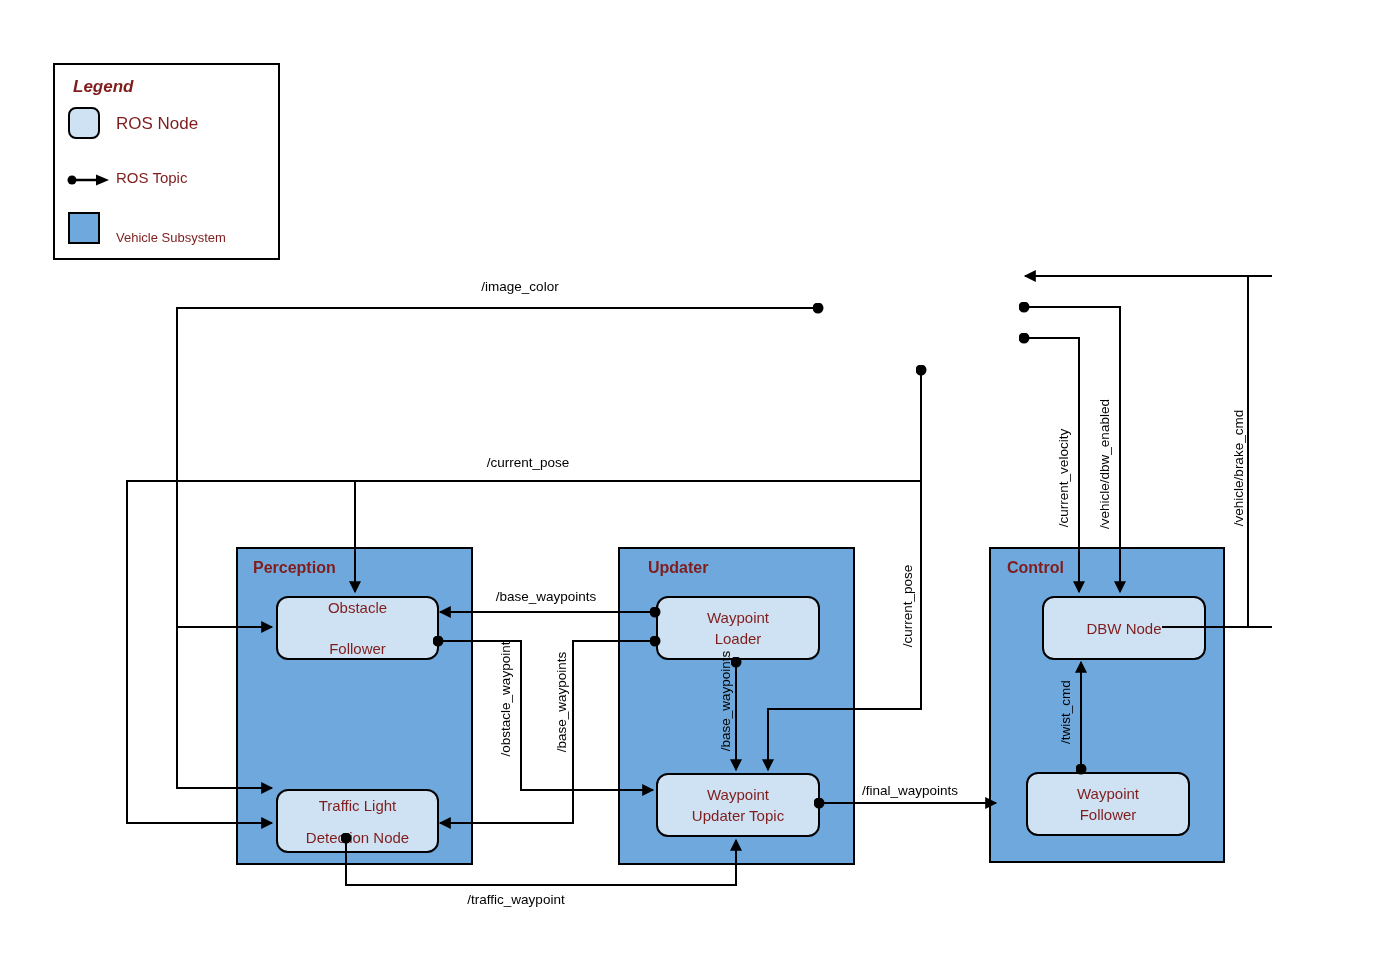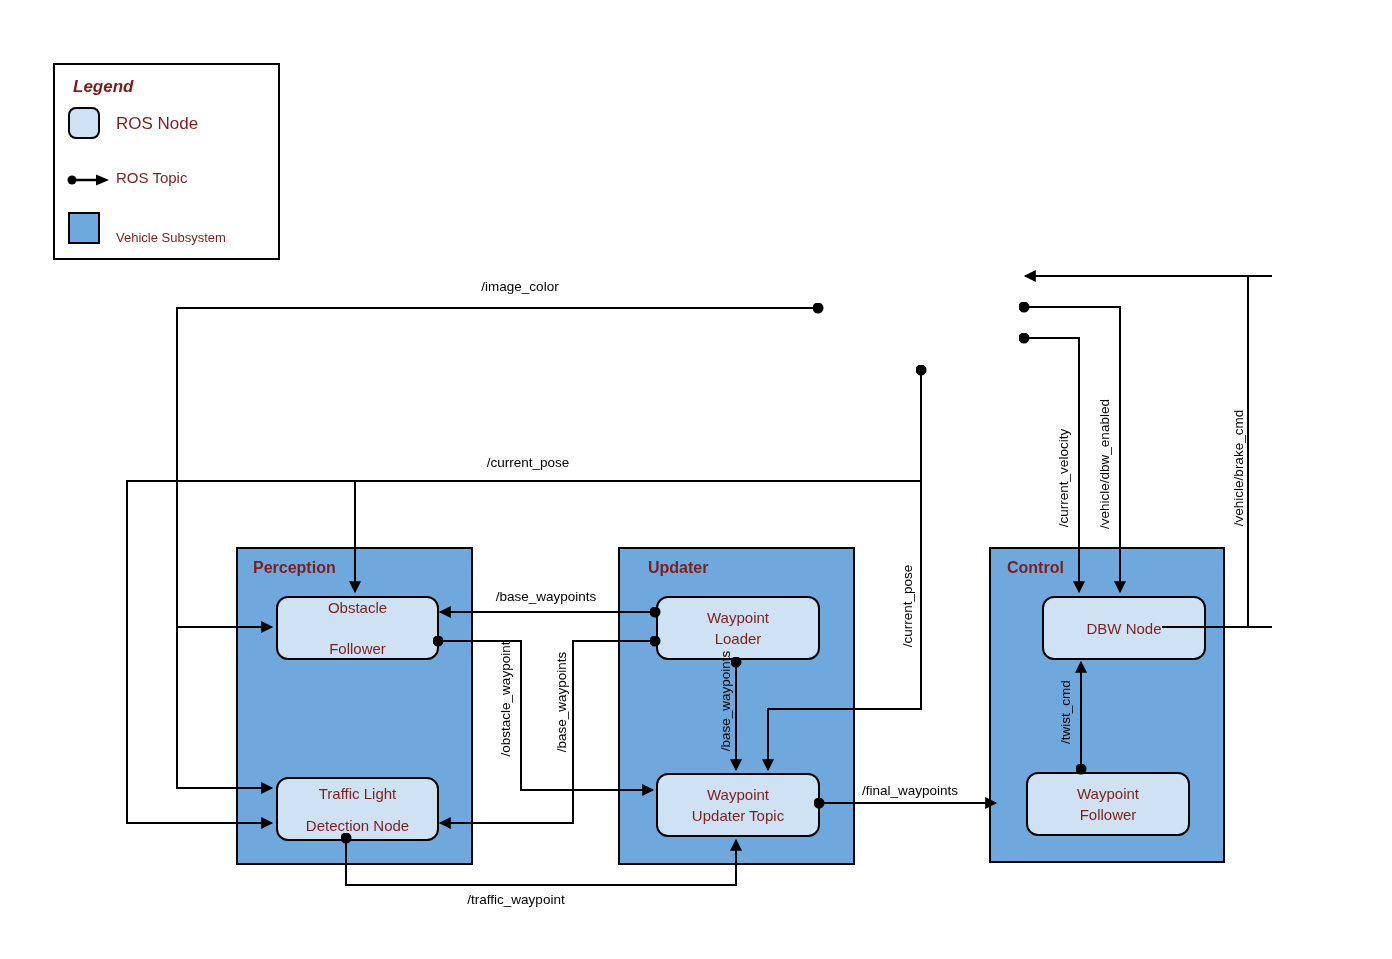--- a/index.html
+++ b/index.html
@@ -65,21 +65,21 @@
     justify-content: center; align-items: center;
     text-align: center;
     font-size: 15px; line-height: 1.4;
   }
   .node.car-simulator {
     left: 820px; top: 251px; width: 201px; height: 116px;
     border-radius: 0; font-size: 17px;
   }
   
   .node.obstacle-detection     { left: 38px; top: 47px;  width: 163px; height: 64px; gap: 20px; }
-  .node.traffic-light-detection{ left: 38px; top: 228px; width: 163px; height: 64px; gap: 11px; }
+  .node.traffic-light-detection{ left: 38px; top: 240px; width: 163px; height: 64px; gap: 11px; }
   .node.waypoint-loader        { left: 36px; top: 47px;  width: 164px; height: 64px; }
   .node.waypoint-updater       { left: 36px; top: 224px; width: 164px; height: 64px; }
   .node.dbw-node               { left: 35px; top: 47px;  width: 164px; height: 64px; margin-left: 16px; }
   .node.waypoint-follower      { left: 35px; top: 223px; width: 164px; height: 64px; }
 
   
   .edges-svg {
     position: absolute; left: 0; top: 0;
     width: 1392px; height: 959px;
     pointer-events: none;

